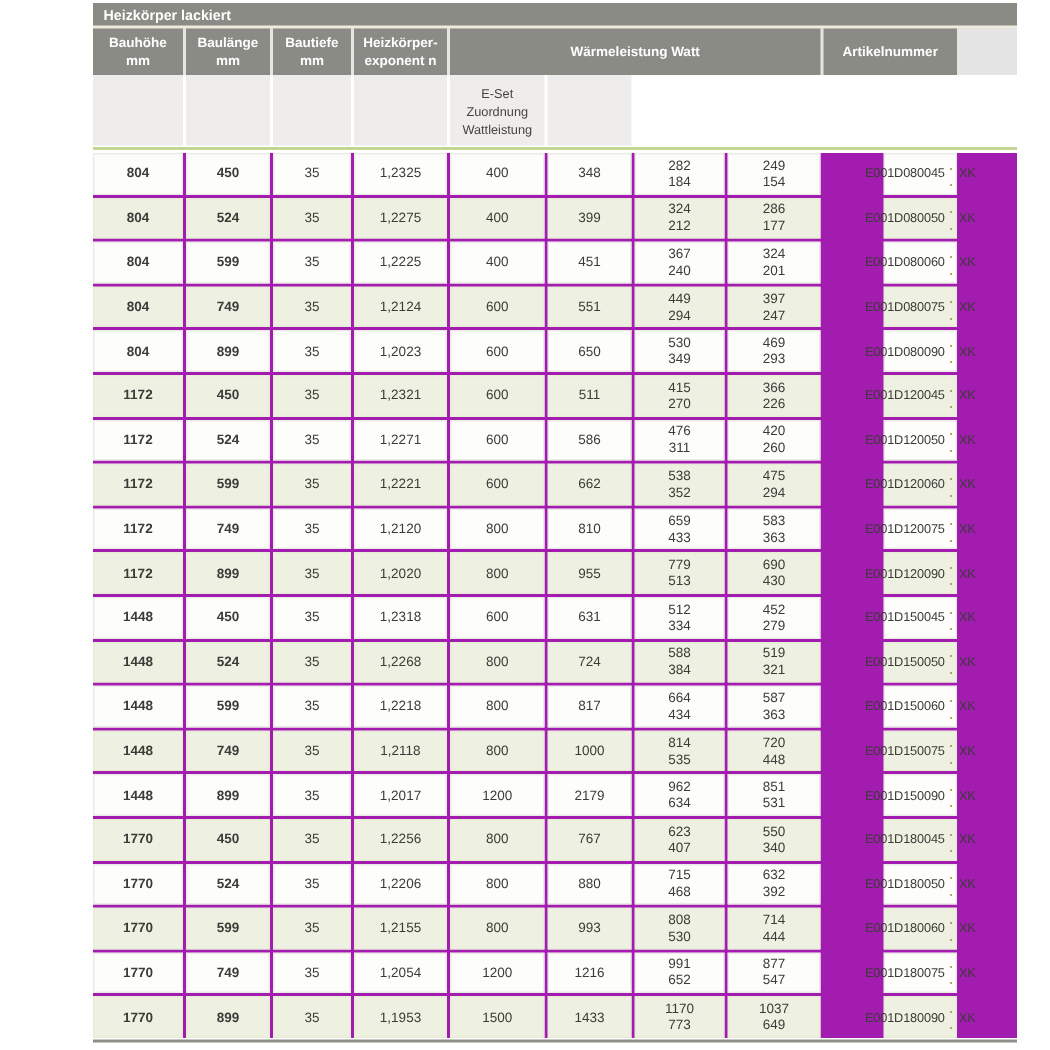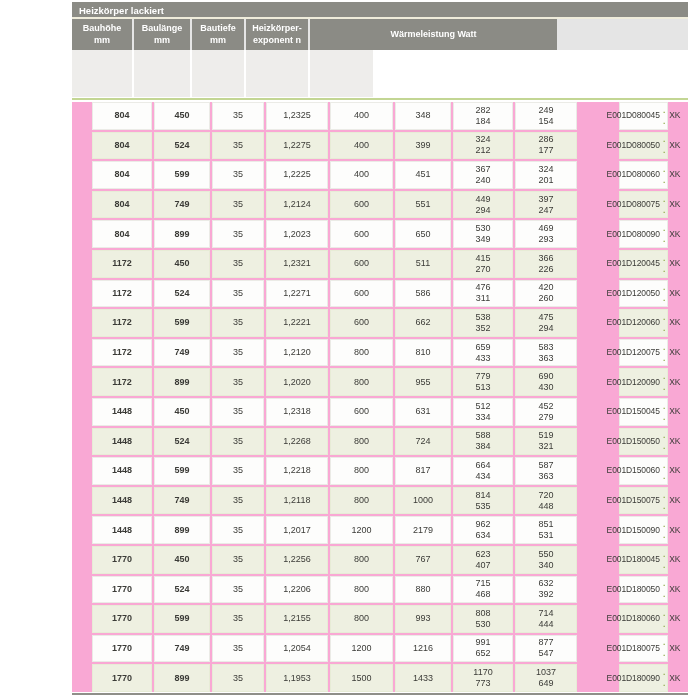--- a/index.html
+++ b/index.html
@@ -6,21 +6,21 @@
   html, body { background: #ffffff; }
   body {
     width: 700px; height: 700px;
     font-family: "Liberation Sans", sans-serif;
     color: #3b3b37;
     position: relative;
     overflow: hidden;
   }
   .table-wrap {
     position: absolute;
-    left: 72px; top: 2px;
+    left: 62px; top: 2px;
     width: 616px;
   }
   .title-bar {
     height: 17px;
     background: #8b8b85;
     color: #ffffff;
     font-size: 9.5px;
     font-weight: bold;
     line-height: 17px;
     padding-left: 7px;
@@ -63,22 +63,21 @@
     height: 2px;
     background: #c3d694;
     margin-top: 1px;
     margin-bottom: 2px;
   }
   .body-grid {
     display: grid;
     grid-template-columns: 60px 56px 52px 62px 63px 56px 60px 62px 89px;
     grid-auto-rows: 27.6px;
     gap: 2px;
-    background: #f9a8d4;
-    padding-left: 20px;
+    background: #a21caf;
   }
   .cell {
     background: #fdfdfc;
     box-shadow: inset 0 0 0 1px #ebebe6;
     font-size: 9px;
     line-height: 11px;
     display: flex;
     align-items: center;
     justify-content: center;
     text-align: center;
@@ -112,27 +111,31 @@
   <div class="grid9 header-row">
     <div class="hcell">Bauhöhe
 mm</div>
     <div class="hcell">Baulänge
 mm</div>
     <div class="hcell">Bautiefe
 mm</div>
     <div class="hcell">Heizkörper-
 exponent n</div>
     <div class="hcell span4">Wärmeleistung Watt</div>
+    <div class="hcell">Artikelnummer</div>
   </div>
 
   <div class="grid9 subheader-row">
     <div class="shcell"></div>
     <div class="shcell"></div>
     <div class="shcell"></div>
     <div class="shcell"></div>
+    <div class="shcell">E-Set
+Zuordnung
+Wattleistung</div>
     <div class="shcell"></div>
   </div>
 
   <div class="accent-line"></div>
 
   <div class="body-grid" id="table-body">
       <div class="cell f-bauhoehe">804</div>
       <div class="cell f-baulaenge">450</div>
       <div class="cell f-bautiefe">35</div>
       <div class="cell f-exponent">1,2325</div>

